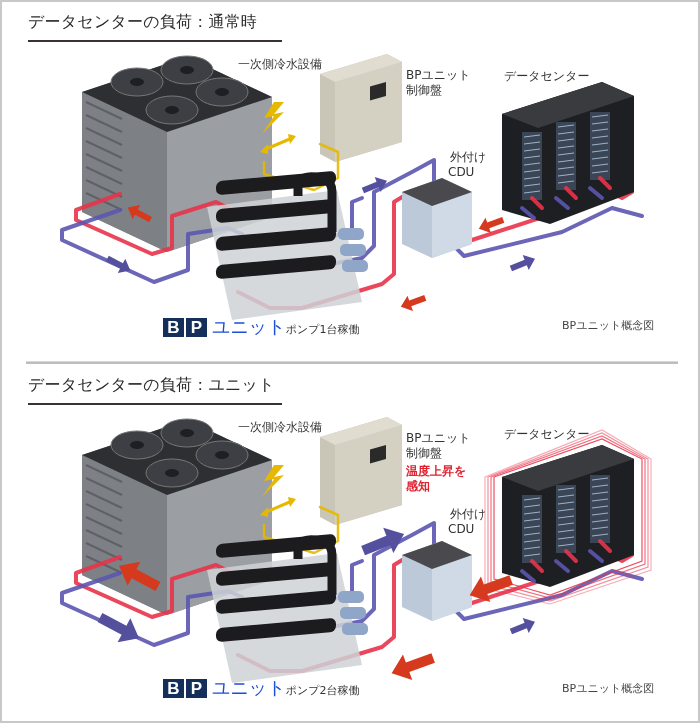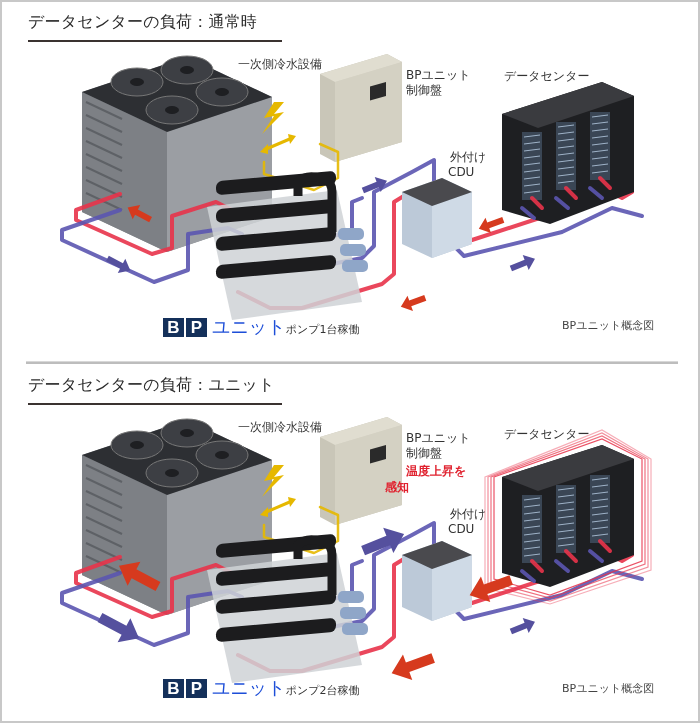--- a/index.html
+++ b/index.html
@@ -292,21 +292,21 @@
           </g>
           <g transform="translate(520,262) rotate(-22) scale(1)">
             <path d="M-12,-3 L4,-3 L4,-8 L14,0 L4,8 L4,3 L-12,3 Z" fill="#55509e"></path>
           </g>
         </g>
       </svg>
     <div class="lbl" style="left:236px;top:55px;">一次側冷水設備</div>
     <div class="lbl" style="left:404px;top:66px;">BPユニット</div>
     <div class="lbl" style="left:404px;top:81px;">制御盤</div>
     <div class="lbl-alert" style="left:404px;top:98px;">温度上昇を</div>
-    <div class="lbl-alert" style="left:383px;top:114px;">感知</div>
+    <div class="lbl-alert" style="left:404px;top:114px;font-family:Liberation Mono, monospace;">感知</div>
     <div class="lbl" style="left:502px;top:62px;">データセンター</div>
     <div class="lbl" style="left:448px;top:142px;">外付け</div>
     <div class="lbl" style="left:446px;top:157px;">CDU</div>
     <div class="brand" style="left:161px;top:313px;">
       <span class="box">B</span>
         <span class="box">P</span>
       <span class="unit">ユニット</span>
       <span class="pump">ポンプ2台稼働</span>
     </div>
     <div class="caption" style="left:544px;top:316px;">BPユニット概念図</div>

